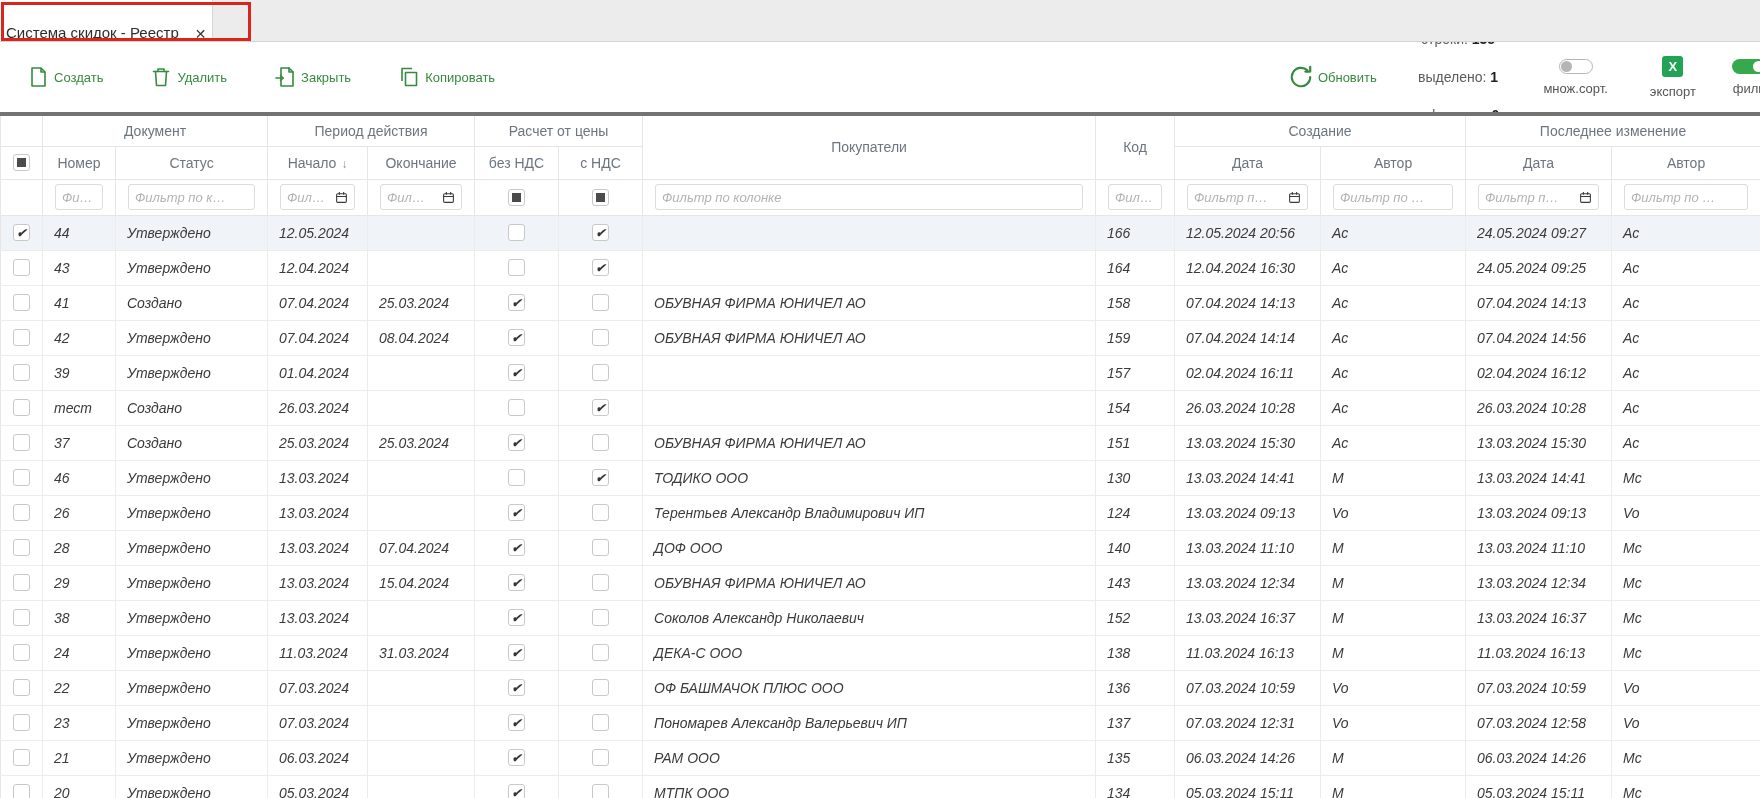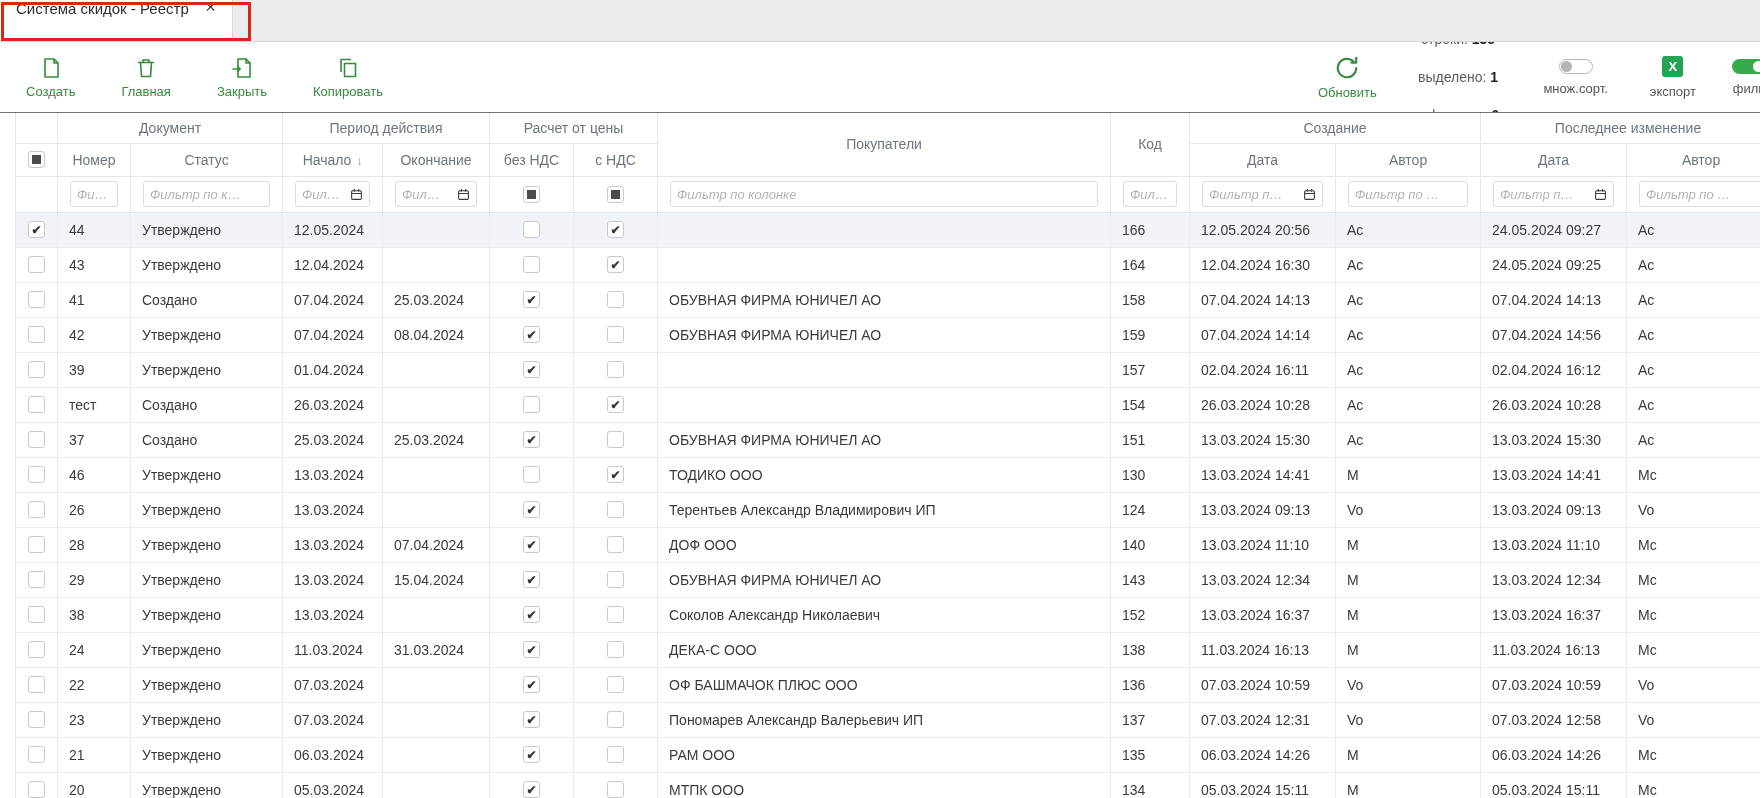--- a/index.html
+++ b/index.html
@@ -2,49 +2,49 @@
 <html><head>
 <meta charset="utf-8">
 <style>
   * { margin:0; padding:0; box-sizing:border-box; }
   html,body { background:#fff; }
   body { font-family:"Liberation Sans", sans-serif; color:#3a3a3a; }
   .app { position:relative; width:1760px; height:798px; overflow:hidden; background:#fff; display:flex; flex-direction:column; }
 
   
   .tabbar { position:relative; height:42px; background:#ececec; border-bottom:1px solid #d4d4d4; display:flex; align-items:stretch; flex:0 0 auto; }
-  .tab { display:flex; align-items:flex-start; gap:16px; padding:0 16px; font-size:15px; color:#2e2e2e; background:#ececec; border-right:1px solid #d8d8d8; cursor:pointer; white-space:nowrap; }
+  .tab { display:flex; align-items:flex-end; gap:16px; padding:0 6px; font-size:15px; color:#2e2e2e; background:#ececec; border-right:1px solid #d8d8d8; cursor:pointer; white-space:nowrap; }
   .tab.active { background:#ffffff; }
   .tab-close { font-size:14px; color:#3b3b3b; cursor:pointer; line-height:1; }
   .tab-close::before { content:"\2715"; }
   .annotation-box { position:absolute; left:1px; top:2px; width:250px; height:39px; border:3px solid #d9251c; pointer-events:none; z-index:10; }
 
   
   .toolbar { height:70px; display:flex; align-items:center; padding:0 10px 0 26px; background:#fff; flex:0 0 auto; }
-  .tbtn { display:flex; flex-direction:column; align-items:center; justify-content:center; gap:4px; margin-right:46px; cursor:pointer;text-align:center; }
+  .tbtn { display:flex; flex-direction:row; align-items:center; justify-content:center; gap:4px; margin-right:46px; cursor:pointer;text-align:center; }
   .tbtn svg { display:block; }
   .tbtn .lbl { font-size:13px; color:#378a3f; white-space:nowrap; }
   .tb-right { margin-left:auto; display:flex; align-items:center; }
   .stats { display:flex; align-items:center; gap:22px; margin:0 44px 0 40px; font-size:14px;flex-direction:column; }
   .stat { white-space:nowrap; color:#5a5a5a; }
   .stat b { color:#1f1f1f; font-weight:700; }
   .tctl { display:flex; flex-direction:column; align-items:center; gap:7px; cursor:pointer; }
   .tctl .lbl { font-size:13px; color:#555; white-space:nowrap; }
   .toggle { width:34px; height:15px; border-radius:9px; position:relative; }
   .toggle.off { background:#fff; border:1px solid #b5b5b5; }
   .toggle.off .knob { position:absolute; left:1px; top:1px; width:11px; height:11px; border-radius:50%; background:#b5b5b5; }
   .toggle.on { background:#35a94c; }
   .toggle.on .knob { position:absolute; right:2px; top:2px; width:11px; height:11px; border-radius:50%; background:#fff; }
   .xlicon { width:21px; height:21px; background:#23a455; border-radius:3px; color:#fff; font-weight:700; font-size:13px; display:flex; align-items:center; justify-content:center; }
   .ctl-multisort { margin-right:42px; }
   .ctl-export { margin-right:36px; }
   .ctl-filter { margin-right:-16px; }
 
   
-  .grid-area { flex:1 1 auto; overflow:hidden; border-top:1px solid #737373;padding-left:15px; }
+  .grid-area { flex:1 1 auto; overflow:hidden; border-top:4px solid #737373; }
   table.grid { width:1760px; table-layout:fixed; border-collapse:collapse; }
   .grid th, .grid td { overflow:hidden; white-space:nowrap; text-overflow:clip; }
   .grid thead th { font-weight:400; color:#6d7580; font-size:14px; text-align:center; background:#fff; border:1px solid #e6e6e6; border-top:none; }
   .th-group { height:30px; }
   .th-col { height:33px; cursor:pointer; }
   .th-span { vertical-align:middle; }
   .filter-row th { height:36px; border:1px solid #e6e6e6; background:#fff; }
   .sort { font-size:12px; color:#8a8f98; margin-left:5px; }
 
   .fwrap { display:flex; align-items:center; margin:0 12px; height:26px; border:1px solid #dcdcdc; border-radius:3px; background:#fff; padding:0 6px; }
@@ -52,21 +52,21 @@
   .fwrap input::placeholder { color:#b3b3b3; font-style:italic; }
   .cal { flex:0 0 auto; margin-left:4px; display:flex; cursor:pointer; }
 
   .cb { display:inline-flex; align-items:center; justify-content:center; width:17px; height:17px; border:1px solid #c9c9c9; border-radius:3px; background:#fff; cursor:pointer; vertical-align:middle; }
   .cb.on::after { content:"\2714"; font-size:12px; font-weight:700; color:#353535; line-height:1; }
   .cb.ind::after { content:""; width:9px; height:9px; background:#4b4b4b; }
 
   .grid tbody td { height:35px; border:1px solid #ececec; border-left:1px solid #e6e6e6; font-size:14px; color:#3a3a3a; padding:0 6px 0 11px; background:#fff; }
   .grid tbody tr.selected td { background:#f0f3f7; }
   .grid tbody td.c-center { text-align:center; padding:0; }
-  .grid tbody tr { cursor:pointer; }
+  .grid tbody tr { cursor:pointer;font-style:italic; }
 </style>
 </head>
 <body>
 
 <div class="app">
 
   <div class="tabbar">
     <div class="tab active">
       <span>Система скидок - Реестр</span>
       <span class="tab-close"></span>
@@ -85,21 +85,21 @@
       <span class="lbl">Создать</span>
     </div>
     <div class="tbtn">
       <span>
         <svg width="24" height="24" viewBox="0 0 24 24" fill="none" stroke="#378a3f" stroke-width="1.6" stroke-linecap="round" stroke-linejoin="round">
             <path d="M4.5 6.5h15"></path>
             <path d="M9 6.5V4h6v2.5"></path>
             <path d="M6.5 6.5l1 14h9l1-14"></path>
           </svg>
       </span>
-      <span class="lbl">Главная</span>
+      <span class="lbl">Удалить</span>
     </div>
     <div class="tbtn">
       <span>
         <svg width="24" height="24" viewBox="0 0 24 24" fill="none" stroke="#378a3f" stroke-width="1.6" stroke-linecap="round" stroke-linejoin="round">
             <path d="M8 3h8l4 4v14H8z"></path>
             <path d="M16 3v4h4"></path>
             <path d="M3 13h7"></path>
             <path d="M7.5 10.5 10 13l-2.5 2.5"></path>
           </svg>
       </span>

